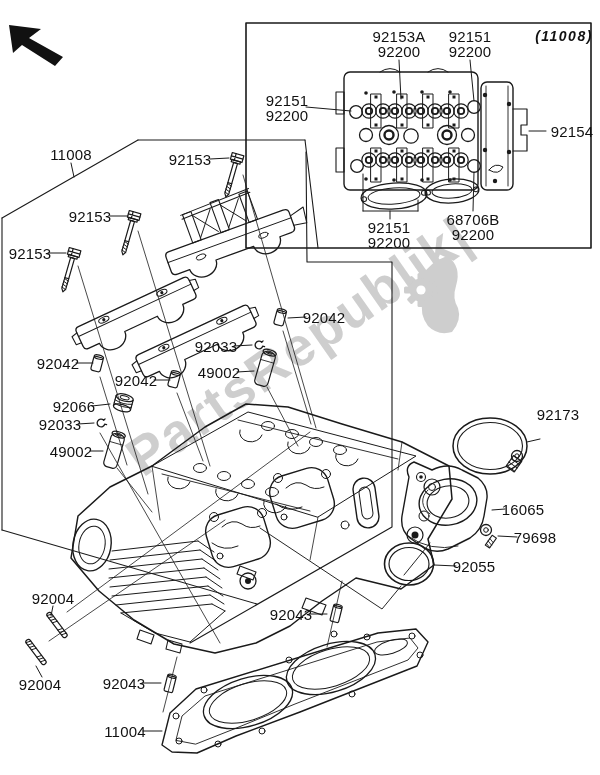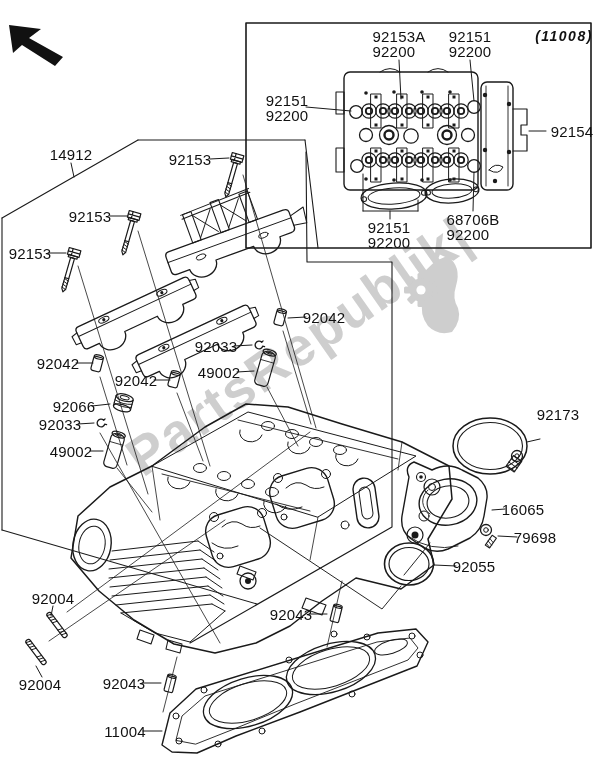--- a/index.html
+++ b/index.html
@@ -1,19 +1,19 @@
 <!DOCTYPE html>
 <html><head>
 <meta charset="utf-8">
 <style>
   html,body{margin:0;padding:0;background:#ffffff;}
   .stage{position:relative;width:600px;height:775px;background:#fff;overflow:hidden;
          font-family:"Liberation Sans", sans-serif;}
   .stage svg{position:absolute;left:0;top:0;}
-  .co{position:absolute;transform:translate(-50%,-50%);
+  .co{position:absolute;transform:translate(-50%,-50%);text-align:center;
       font-size:15px;line-height:15px;color:#111;white-space:nowrap;letter-spacing:0.2px;}
   .co .l1,.co .l2{display:block;}
   .co .l2:empty{display:none;}
   .co.ref{font-size:14px;letter-spacing:1.5px;font-weight:bold;font-style:italic;}
 </style>
 </head>
 <body>
 
 <div class="stage">
 
@@ -465,21 +465,21 @@
     </div>
 <div class="co" style="left:389px;top:235px">
       <span class="l1">92151</span>
       <span class="l2">92200</span>
     </div>
 <div class="co" style="left:473px;top:227px">
       <span class="l1">68706B</span>
       <span class="l2">92200</span>
     </div>
 <div class="co" style="left:71px;top:154px">
-      <span class="l1">14912</span>
+      <span class="l1">11008</span>
     </div>
 <div class="co" style="left:190px;top:159px">
       <span class="l1">92153</span>
     </div>
 <div class="co" style="left:90px;top:216px">
       <span class="l1">92153</span>
     </div>
 <div class="co" style="left:30px;top:253px">
       <span class="l1">92153</span>
     </div>

